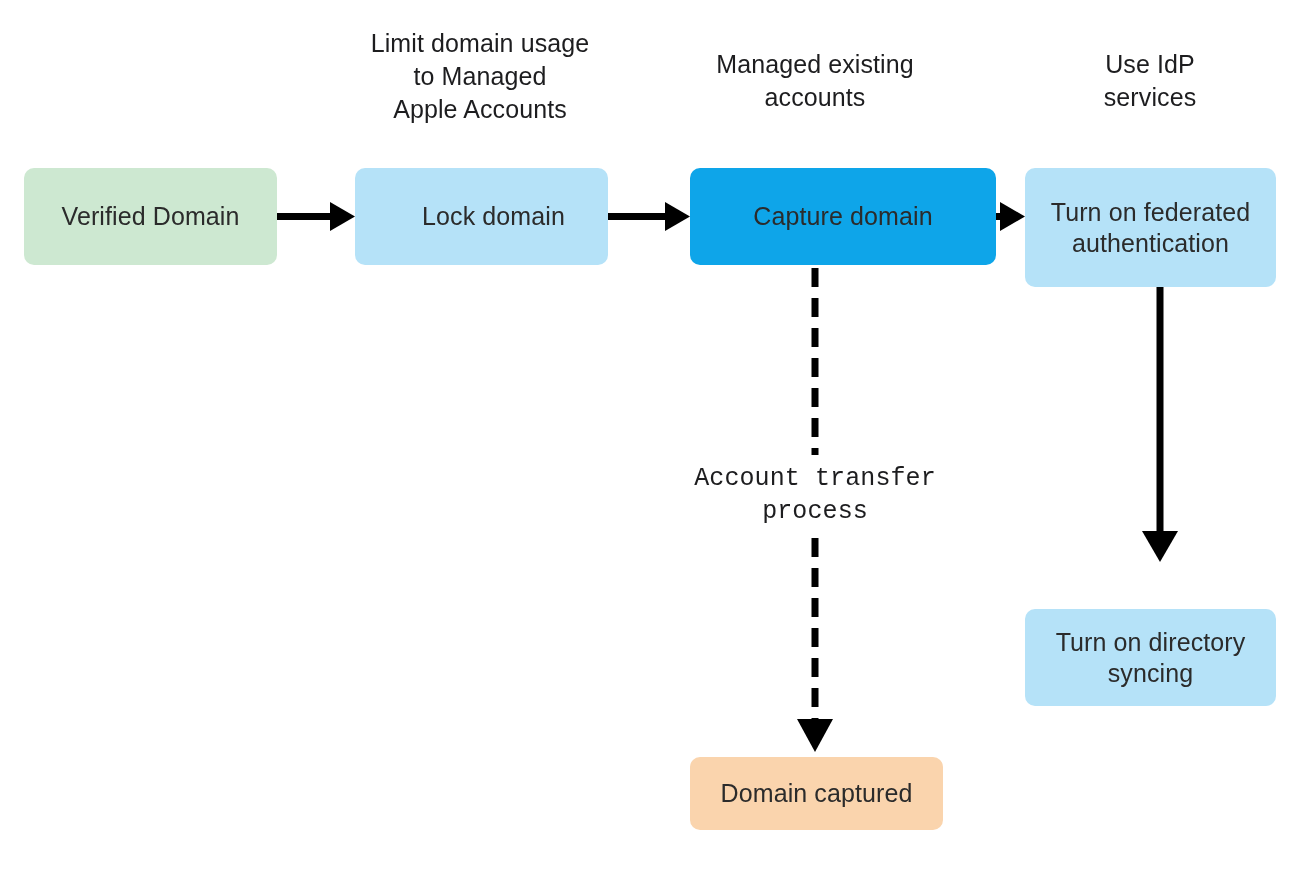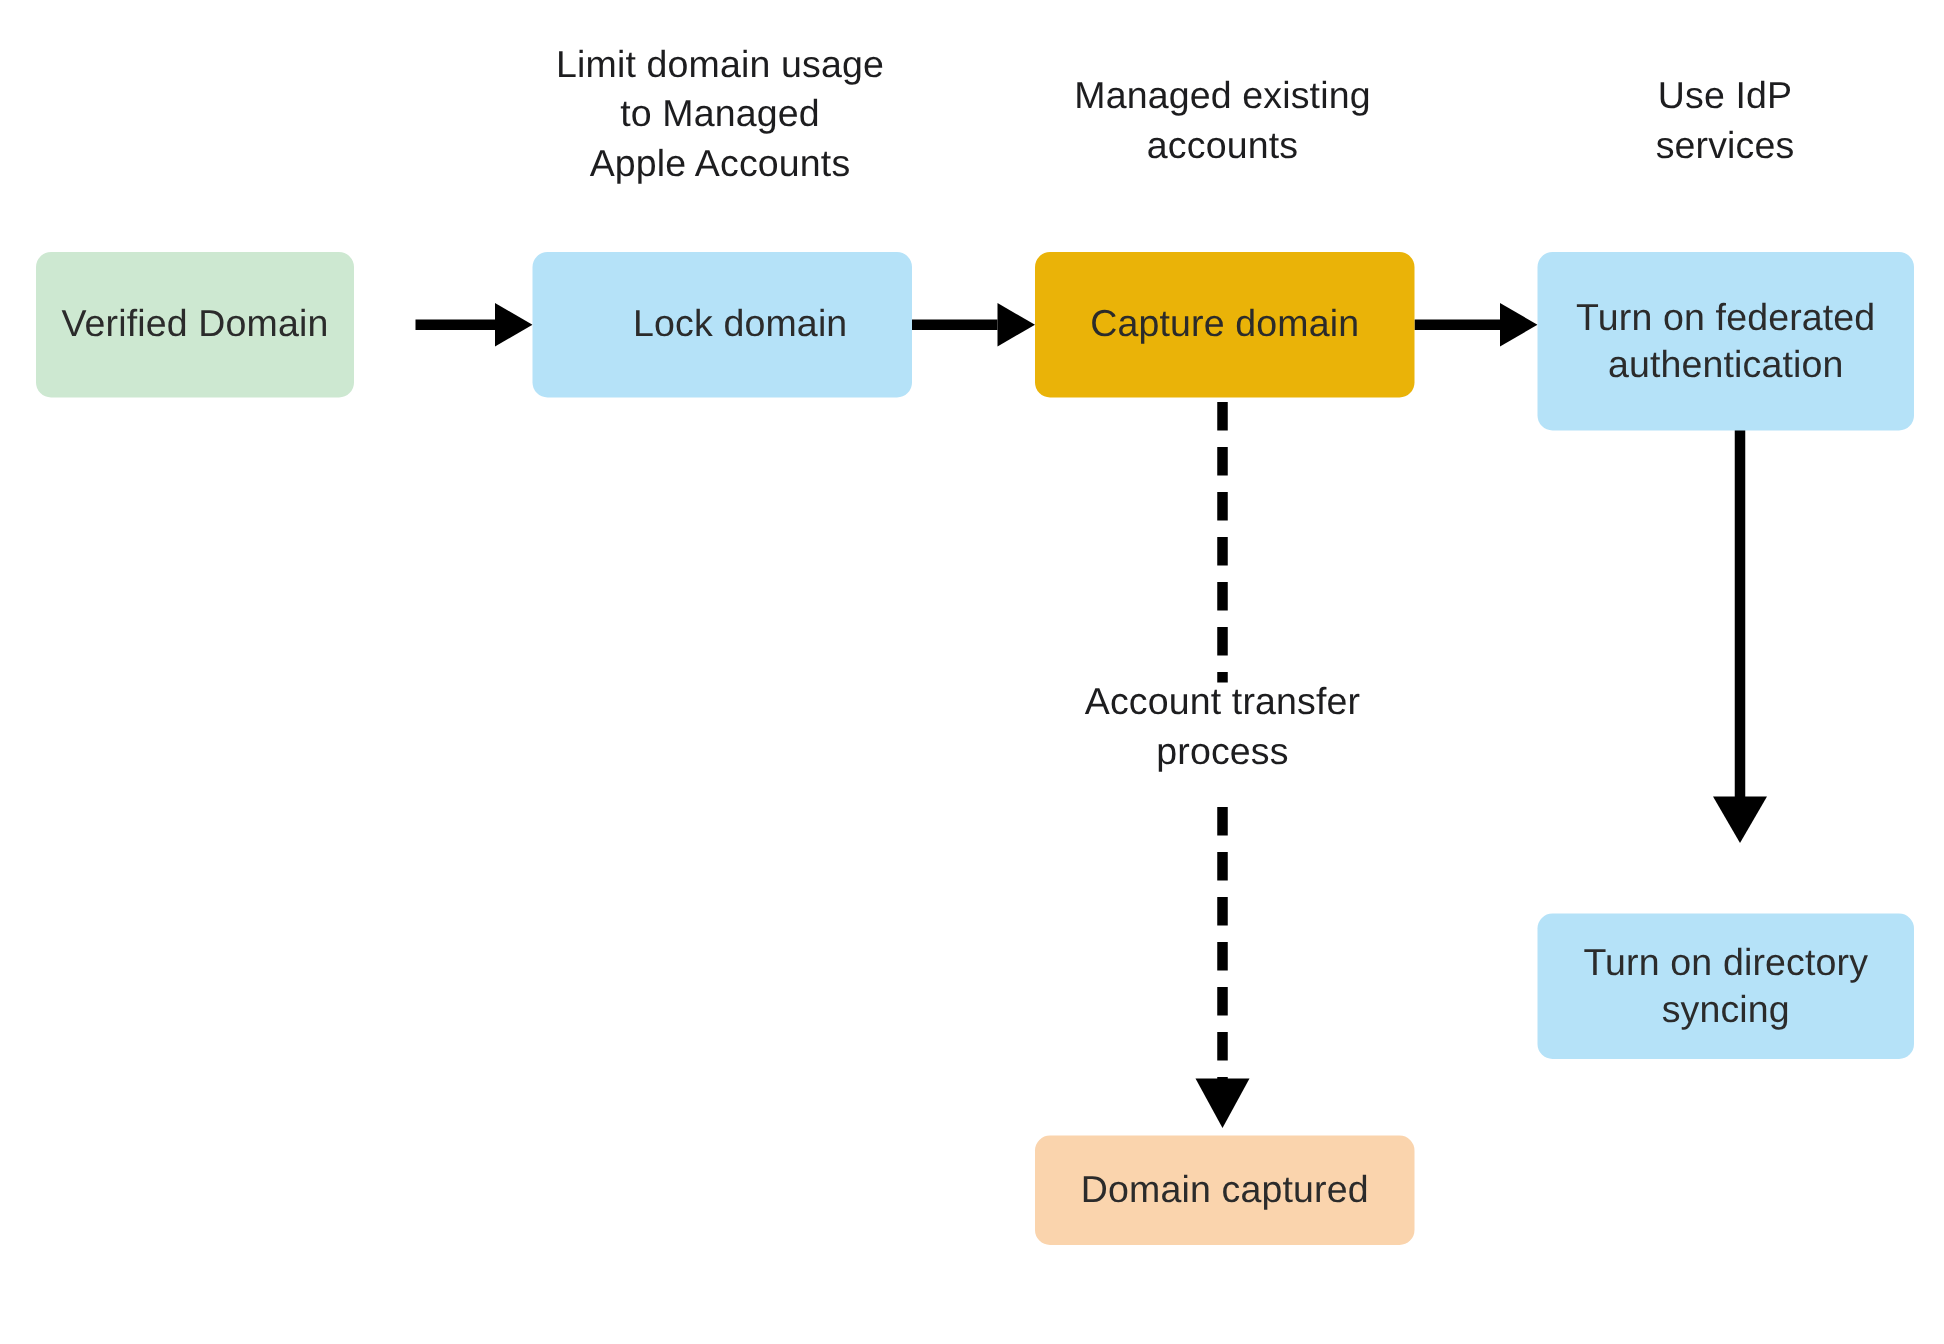--- a/index.html
+++ b/index.html
@@ -97,31 +97,31 @@
       <polygon points="1142,531 1178,531 1160,562"></polygon>
     </g>
 
     <g>
       <line x1="815" y1="268" x2="815" y2="455" stroke="#000" stroke-width="7" stroke-dasharray="19 11"></line>
       <line x1="815" y1="538" x2="815" y2="722" stroke="#000" stroke-width="7" stroke-dasharray="19 11"></line>
       <polygon points="797,719 833,719 815,752"></polygon>
     </g>
   </svg>
 
-  <div class="node" style="left:24px; top:168px; width:212px; height:97px; background:#CDE8D1;">Verified Domain</div>
+  <div class="node" style="left:24px; top:168px; width:253px; height:97px; background:#CDE8D1;">Verified Domain</div>
 
   <div class="node" style="left:355px; top:168px; width:253px; height:97px; background:#B5E2F8;padding-left:34px;">Lock domain</div>
 
-  <div class="node" style="left:690px; top:168px; width:253px; height:97px; background:#eab308;">Capture domain</div>
+  <div class="node" style="left:690px; top:168px; width:306px; height:97px; background:#0ea5e9;">Capture domain</div>
 
   <div class="node" style="left:1025px; top:168px; width:251px; height:119px; background:#B5E2F8;">Turn on federated
 authentication</div>
 
   <div class="node" style="left:1025px; top:562px; width:251px; height:97px; background:#B5E2F8;margin-top:47px;">Turn on directory
 syncing</div>
 
   <div class="node" style="left:690px; top:757px; width:253px; height:73px; background:#FAD4AD;">Domain captured</div>
 
-  <div class="edge-label" style="left:665px; top:452px; width:300px;">Account transfer
+  <div class="edge-label" style="left:665px; top:462px; width:300px;font-family:Liberation Mono, monospace;">Account transfer
 process</div>
 
 
 </div>
 
 </body></html>

